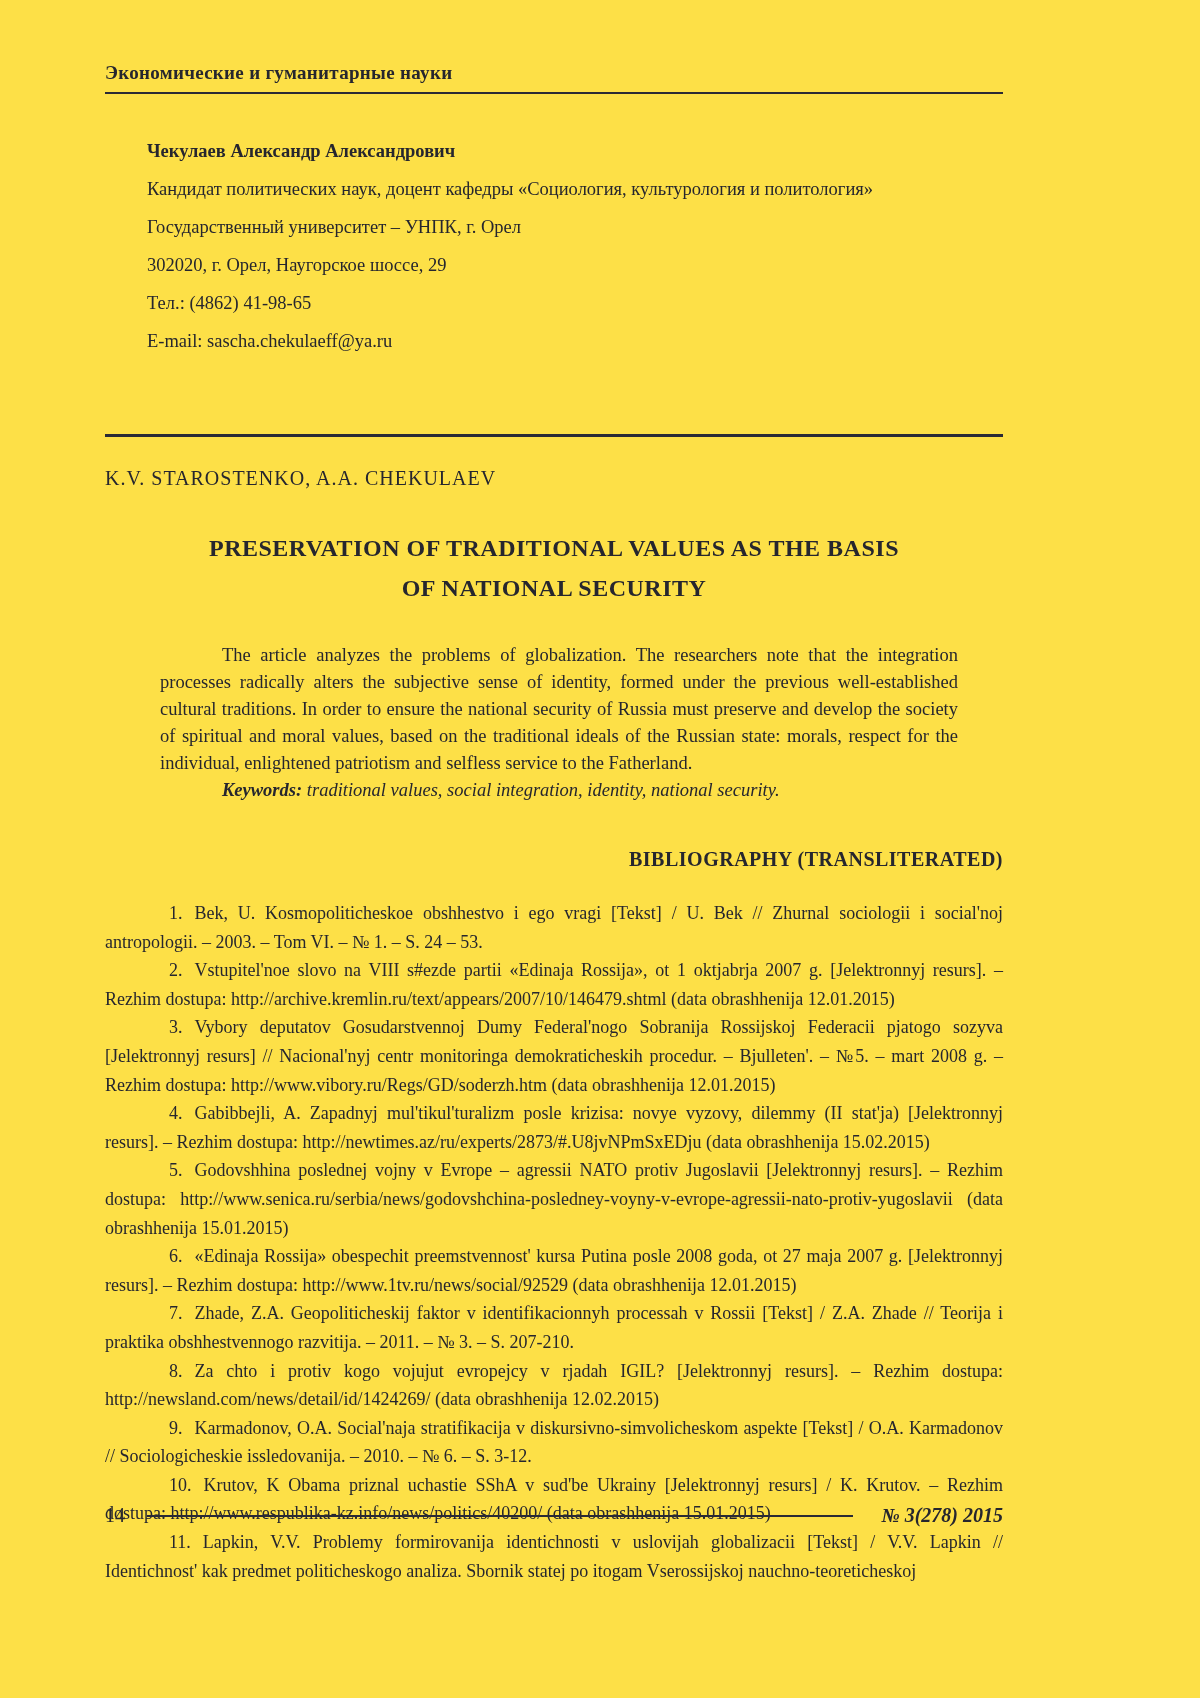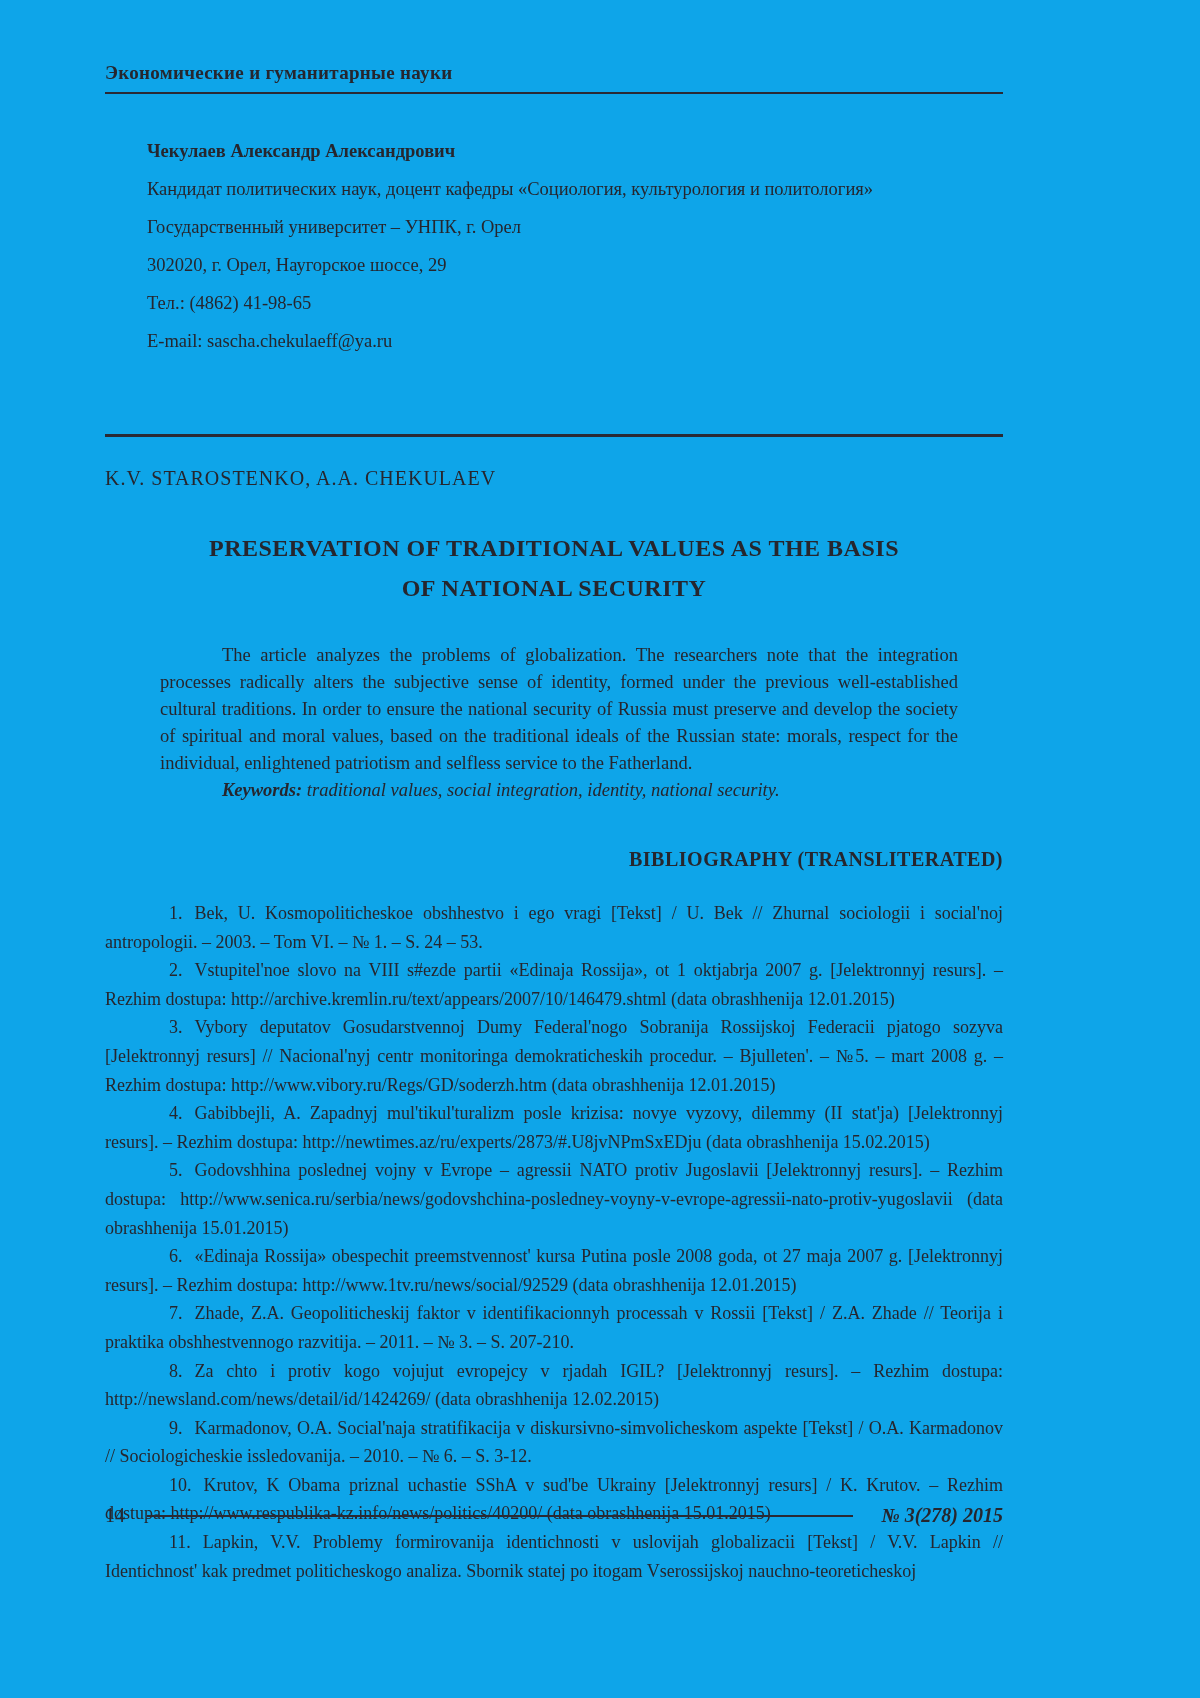--- a/index.html
+++ b/index.html
@@ -1,21 +1,21 @@
 <!DOCTYPE html>
 <html><head>
 <meta charset="utf-8">
 <style>
   html, body { margin: 0; padding: 0; background: #ffffff; }
   .page {
     position: relative;
     width: 1200px;
     height: 1698px;
     margin: 0 auto;
-    background: #0ea5e9;
+    background: #fde047;
     box-sizing: border-box;
     padding: 62px 197px 0 105px;
     font-family: "Liberation Serif", "DejaVu Serif", serif;
     color: #26262e;
     overflow: hidden;
   }
   .running-head {
     font-size: 19px;
     font-weight: bold;
     padding-bottom: 8px;

